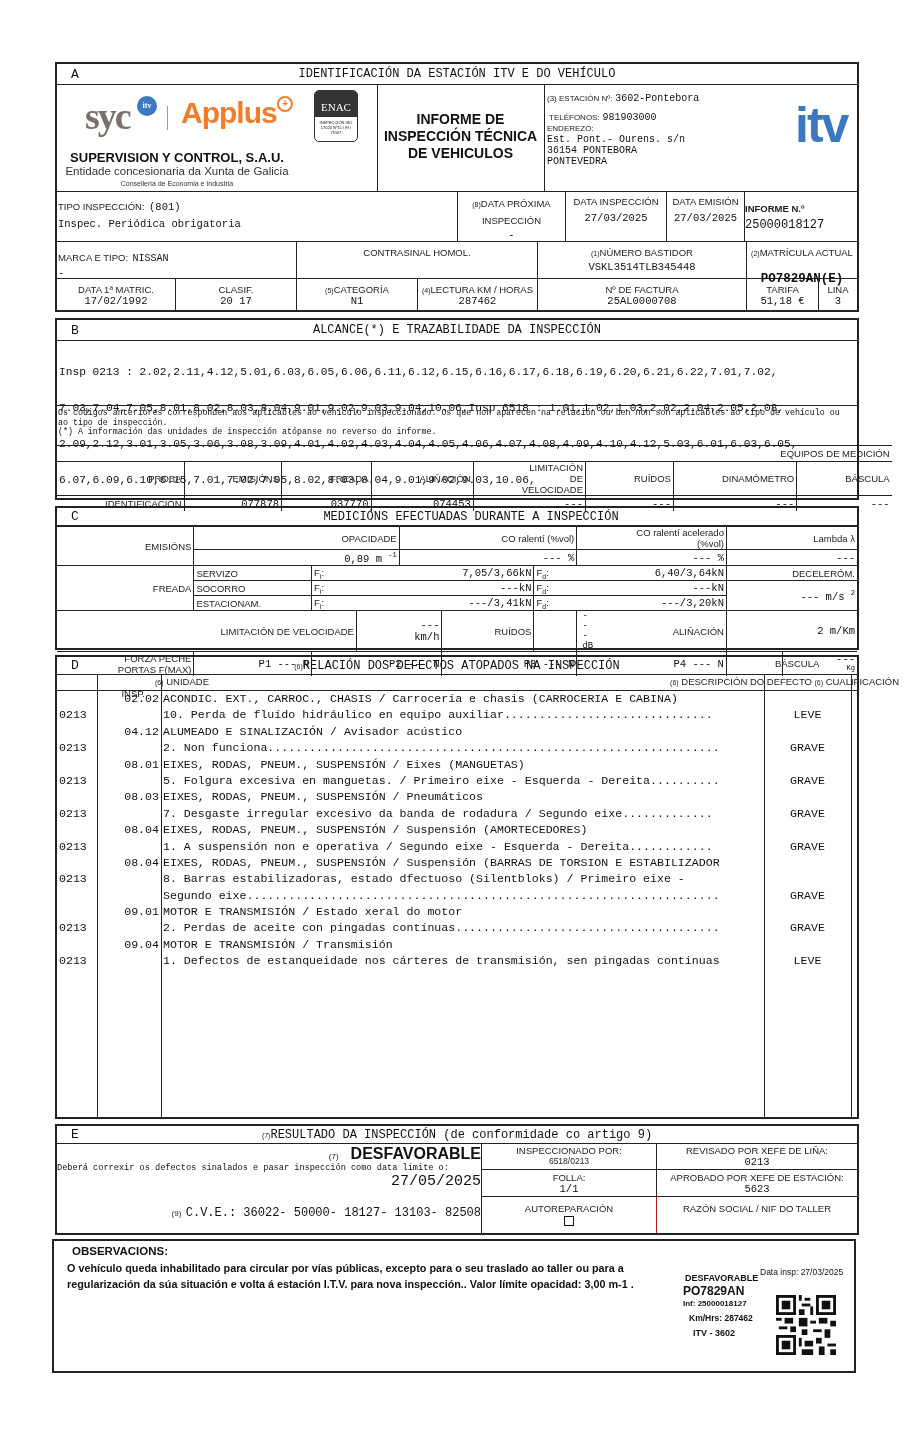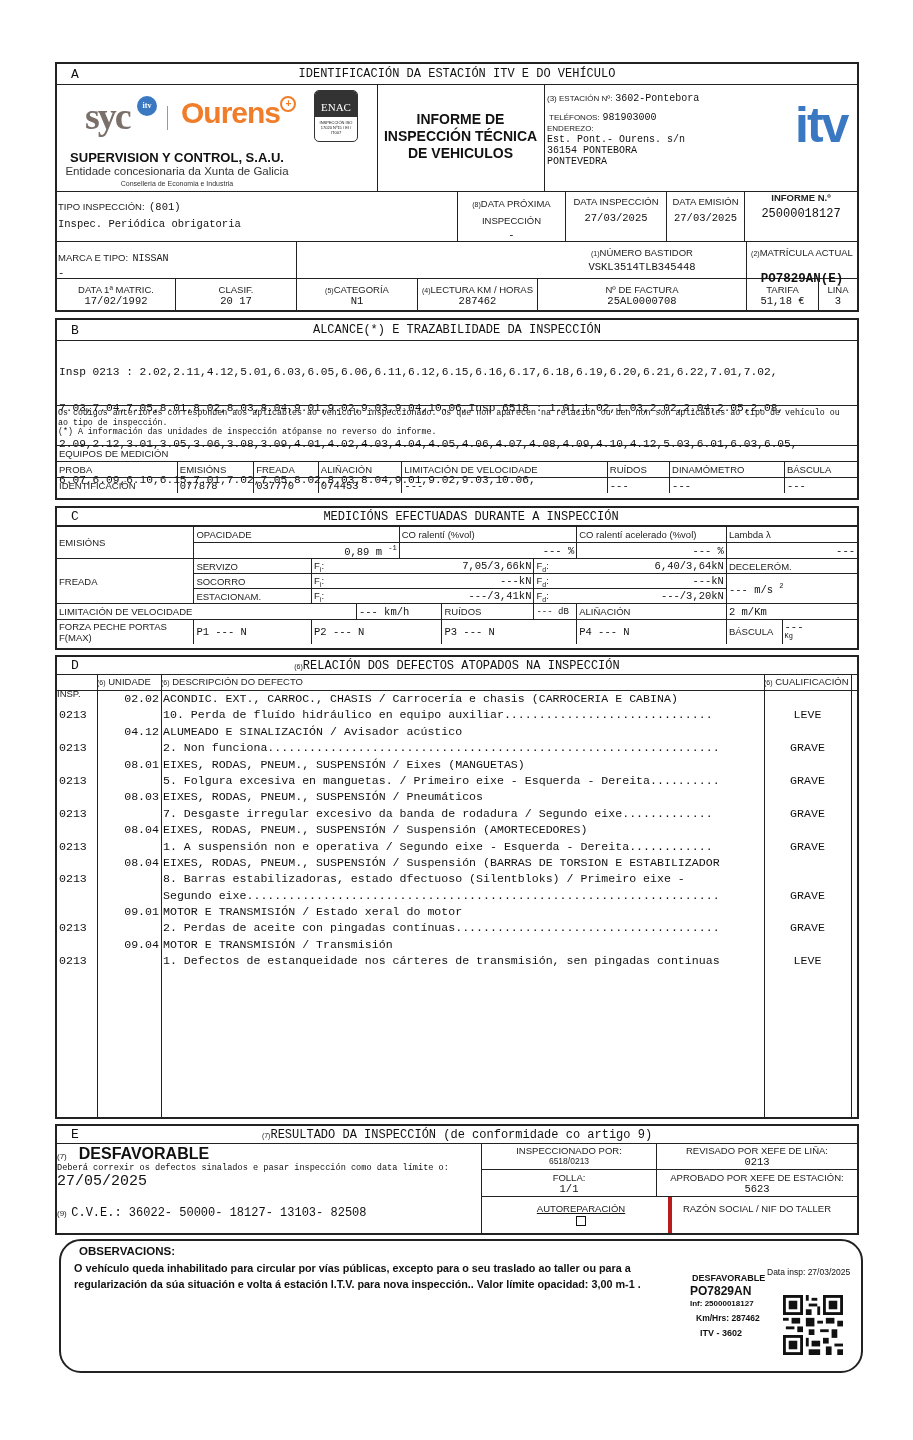--- a/index.html
+++ b/index.html
@@ -5,42 +5,42 @@
   html, body { margin:0; padding:0; background:#fff; }
   body { width:913px; height:1440px; position:relative; font-family:"Liberation Sans", sans-serif; color:#111; }
   .box { position:absolute; border:2px solid #222; box-sizing:border-box; }
   .sec-head { position:relative; height:20px; border-bottom:1.5px solid #222; font-family:"Liberation Mono", monospace; font-size:12px; }
   .sec-letter { position:absolute; left:14px; top:3px; font-size:13px; }
   .sec-title { position:absolute; left:0; right:0; top:3px; text-align:center; }
   table { border-collapse:collapse; width:100%; }
   td, th { border:1px solid #222; padding:0 2px; font-weight:normal; vertical-align:middle; }
   .lbl { font-family:"Liberation Sans", sans-serif; font-size:9.5px; color:#222; }
   .val { font-family:"Liberation Mono", monospace; font-size:10.5px; }
-  .c { text-align:left; }
+  .c { text-align:right;padding-left:48px; }
   .r { text-align:right; }
   .small-num { font-size:7px; }
 </style>
 </head>
 <body>
 
 <div class="box" style="left:55px; top:62px; width:804px; height:250px;">
   <div class="sec-head">
     <span class="sec-letter">A</span>
     <span class="sec-title">IDENTIFICACIÓN DA ESTACIÓN ITV E DO VEHÍCULO</span>
   </div>
 
   <div style="position:absolute; left:0; top:20px; width:800px; height:107px; border-bottom:1.5px solid #222;">
     <div style="position:absolute; left:0; top:0; width:320px; height:107px; border-right:1.5px solid #222;">
       <div style="position:absolute; left:28px; top:10px; font-family:Liberation Serif, serif; font-size:38px; font-weight:bold; color:#7a6f69; letter-spacing:-2px;">
         <span>syc</span>
         <span style="position:absolute; left:52px; top:2px; width:20px; height:20px; border-radius:50%; background:#3b78c2; color:#fff; font-size:8px; line-height:20px; text-align:center; letter-spacing:0;">itv</span>
       </div>
       <div style="position:absolute; left:110px; top:22px; width:1px; height:24px; background:#999;"></div>
       <div style="position:absolute; left:124px; top:12px; font-size:30px; font-weight:bold; color:#f07d2a; letter-spacing:-1px;">
-        <span>Ourens</span>
+        <span>Applus</span>
         <span style="position:absolute; right:-16px; top:0; width:12px; height:12px; border:2px solid #f07d2a; border-radius:50%; font-size:10px; line-height:12px; text-align:center;">+</span>
       </div>
       <div style="position:absolute; left:257px; top:6px; width:42px; height:50px; border:1px solid #333; border-radius:5px; overflow:hidden; background:#fff;">
         <div style="background:#333; color:#fff; height:26px; font-family:'Liberation Serif',serif; font-size:11px; text-align:center; padding-top:10px; box-sizing:border-box;">ENAC</div>
         <div style="font-size:4px; text-align:center; padding:3px 2px; line-height:5px;">INSPECCIÓN ISO 17020 Nº15 / EI / IT007</div>
       </div>
       <div style="position:absolute; left:0; width:240px; top:66px; text-align:center; font-weight:bold; font-size:13px;">SUPERVISION Y CONTROL, S.A.U.</div>
       <div style="position:absolute; left:0; width:240px; top:81px; text-align:center; font-size:11.5px; color:#333;">Entidade concesionaria da Xunta de Galicia</div>
       <div style="position:absolute; left:0; width:240px; top:96px; text-align:center; font-size:7px; color:#333;">Conselleria de Economia e Industria</div>
     </div>
@@ -72,30 +72,34 @@
       <div class="val">-</div>
     </div>
     <div style="position:absolute; left:509px; top:0; width:101px; height:50px; border-right:1px solid #222; text-align:center; padding-top:5px; box-sizing:border-box;">
       <div class="lbl">DATA INSPECCIÓN</div>
       <div class="val" style="margin-top:5px;">27/03/2025</div>
     </div>
     <div style="position:absolute; left:610px; top:0; width:78px; height:50px; border-right:1px solid #222; text-align:center; padding-top:5px; box-sizing:border-box;">
       <div class="lbl">DATA EMISIÓN</div>
       <div class="val" style="margin-top:5px;">27/03/2025</div>
     </div>
-    <div style="position:absolute; left:688px; top:0; width:112px; height:50px; text-align:center; padding-top:1px; box-sizing:border-box;">
+    <div style="position:absolute; left:688px; top:0; width:112px; height:50px; padding-top:12px; box-sizing:border-box;">
       <div class="lbl" style="font-weight:bold;">INFORME N.º</div>
       <div class="val" style="margin-top:4px; font-size:12px;">25000018127</div>
     </div>
   </div>
 
   <div style="position:absolute; left:0; top:177px; width:800px; height:37px; border-bottom:1px solid #222;">
     <div style="position:absolute; left:0; top:0; width:240px; height:37px; border-right:1px solid #222; padding:6px 1px; box-sizing:border-box;">
       <div><span class="lbl">MARCA E TIPO:</span> <span class="val" style="font-size:10px;">NISSAN</span></div>
       <div class="val" style="margin-top:2px;">-</div>
+    </div>
+    <div style="position:absolute; left:240px; top:0; width:241px; height:37px; border-right:1px solid #222; text-align:center; padding-top:6px; box-sizing:border-box;">
+      <div class="lbl">CONTRASINAL HOMOL.</div>
+      <div class="val"></div>
     </div>
     <div style="position:absolute; left:481px; top:0; width:209px; height:37px; border-right:1px solid #222; text-align:center; padding-top:6px; box-sizing:border-box;">
       <div class="lbl"><span class="small-num">(1)</span><span>NÚMERO BASTIDOR</span></div>
       <div class="val" style="margin-top:3px;">VSKL3514TLB345448</div>
     </div>
     <div style="position:absolute; left:690px; top:0; width:110px; height:37px; text-align:center; padding-top:6px; box-sizing:border-box;">
       <div class="lbl"><span class="small-num">(2)</span><span>MATRÍCULA ACTUAL</span></div>
       <div class="val" style="font-size:12.5px; font-weight:bold; margin-top:14px;">PO7829AN(E)</div>
     </div>
   </div>
@@ -310,31 +314,31 @@
       <div class="val">0213</div>
     </div>
     <div style="position:absolute; left:0; top:27px; width:174px; height:26px; border-right:1px solid #222; border-bottom:1px solid #222; text-align:center;">
       <div class="lbl" style="margin-top:2px;">FOLLA:</div>
       <div class="val">1/1</div>
     </div>
     <div style="position:absolute; left:175px; top:27px; width:200px; height:26px; border-bottom:1px solid #222; text-align:center;">
       <div class="lbl" style="margin-top:2px;">APROBADO POR XEFE DE ESTACIÓN:</div>
       <div class="val">5623</div>
     </div>
-    <div style="position:absolute; left:12px; top:54px; width:174px; height:36px; border-right:4px solid #b91c1c; text-align:center;text-decoration:underline;">
+    <div style="position:absolute; left:0; top:54px; width:174px; height:36px; border-right:1px solid #b91c1c; text-align:center;">
       <div class="lbl" style="margin-top:6px;">AUTOREPARACIÓN</div>
       <div style="width:8px; height:8px; border:1.5px solid #111; margin:2px auto 0;"></div>
     </div>
     <div style="position:absolute; left:175px; top:54px; width:200px; height:36px; text-align:center;">
       <div class="lbl" style="margin-top:6px;">RAZÓN SOCIAL / NIF DO TALLER</div>
     </div>
   </div>
 </div>
 
-<div class="box" style="left:59px; top:1239px; width:804px; height:134px;border-radius:22px;">
+<div class="box" style="left:52px; top:1239px; width:804px; height:134px;">
   <div style="position:absolute; left:18px; top:4px; font-weight:bold; font-size:11.5px;">OBSERVACIONS:</div>
   <div style="position:absolute; left:13px; top:19px; font-weight:bold; font-size:10.8px; line-height:16px; width:620px;">
     <div>O vehículo queda inhabilitado para circular por vías públicas, excepto para o seu traslado ao taller ou para a</div>
     <div>regularización da súa situación e volta á estación I.T.V. para nova inspección.. Valor límite opacidad: 3,00 m-1 .</div>
   </div>
   <div style="position:absolute; left:615px; top:20px; width:185px; height:100px;">
     <div style="position:absolute; left:16px; top:12px; font-weight:bold; font-size:9px;">DESFAVORABLE</div>
     <div style="position:absolute; left:91px; top:6px; font-size:8.5px;">Data insp: 27/03/2025</div>
     <div style="position:absolute; left:14px; top:23px; font-weight:bold; font-size:12px;">PO7829AN</div>
     <div style="position:absolute; left:14px; top:38px; font-size:8px; font-weight:bold;">Inf: 25000018127</div>

